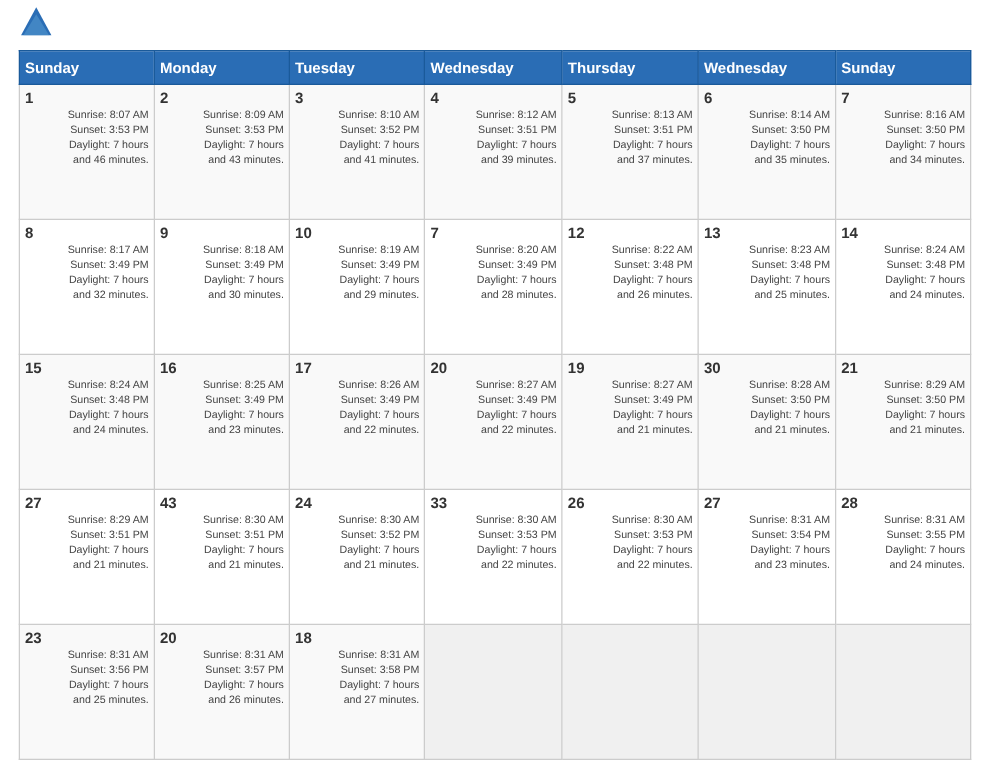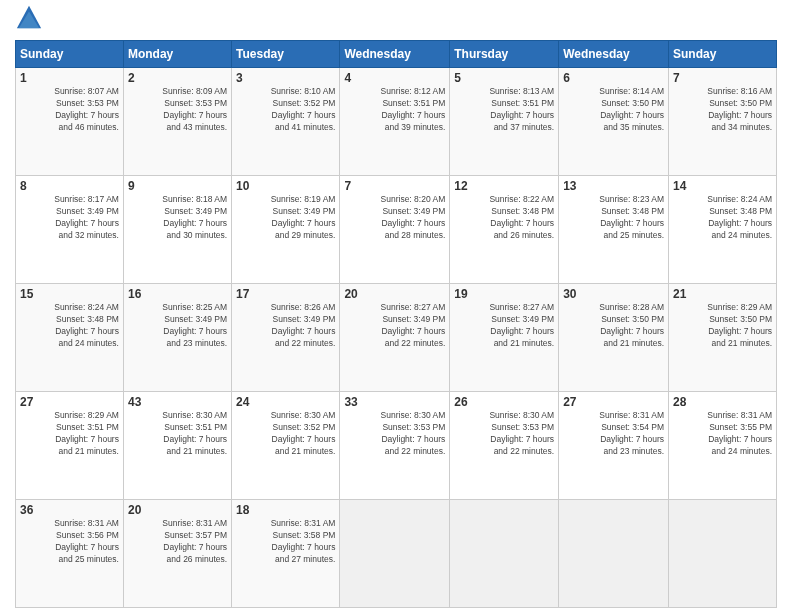--- a/index.html
+++ b/index.html
@@ -391,21 +391,21 @@
         <div class="day-info">
           Sunrise: 8:31 AM<br>
           Sunset: 3:55 PM<br>
           Daylight: 7 hours<br>
           and 24 minutes.
         </div>
       </td>
         </tr>
         <tr>
           <td>
-        <span class="day-number">36</span>
+        <span class="day-number">23</span>
         <div class="day-info">
           Sunrise: 8:31 AM<br>
           Sunset: 3:56 PM<br>
           Daylight: 7 hours<br>
           and 25 minutes.
         </div>
       </td>
           <td>
         <span class="day-number">20</span>
         <div class="day-info">

